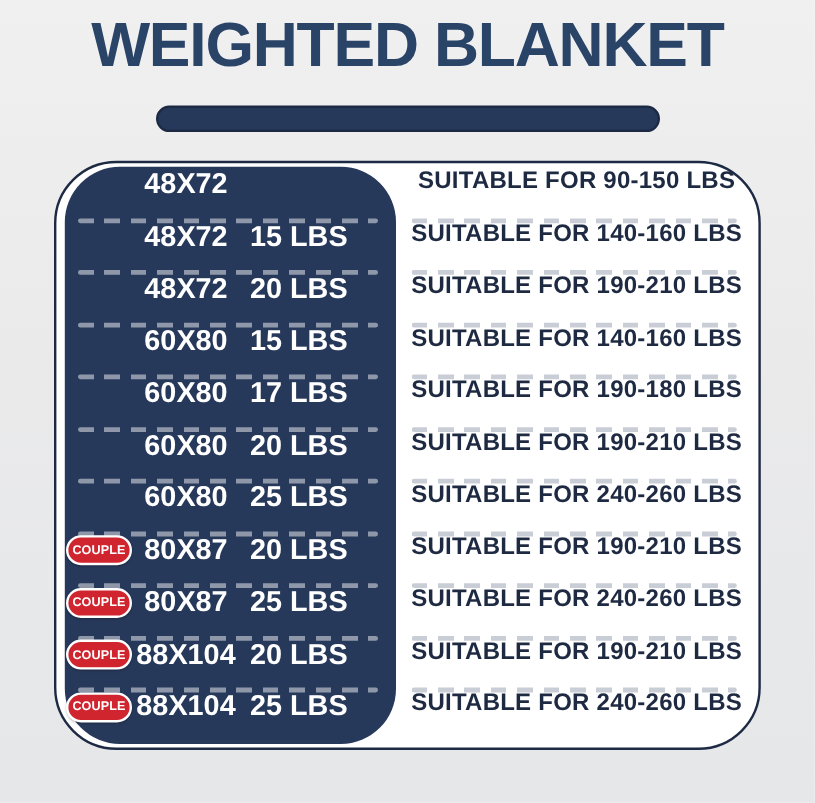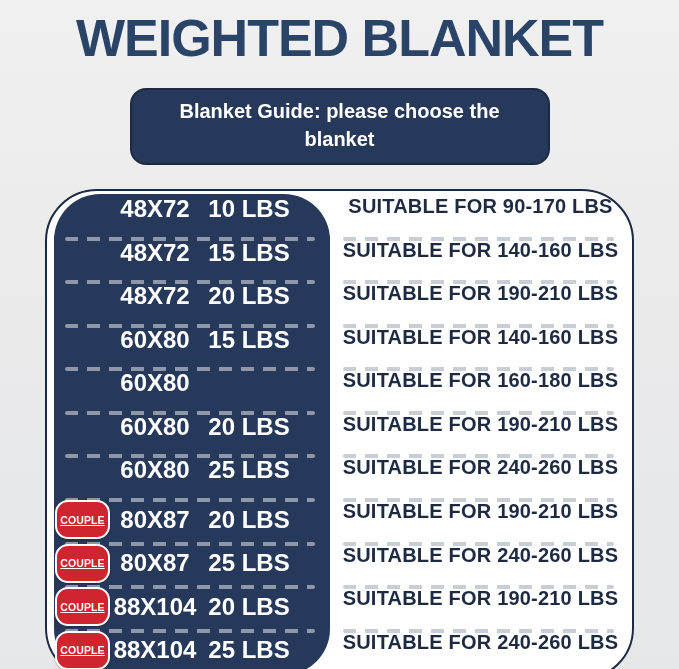--- a/index.html
+++ b/index.html
@@ -40,26 +40,25 @@
     position:absolute;left:0;right:0;top:4px;bottom:4px;
     display:grid;grid-template-rows:repeat(11,1fr);
   }
   .row{position:relative;display:flex;align-items:flex-start;}
   .cell-left{
     width:282px;box-sizing:border-box;display:flex;align-items:center;
     padding-left:8px;flex:none;
   }
   .badge-slot{width:56px;flex:none;display:flex;justify-content:flex-start;}
   .couple-badge{
-    box-sizing:border-box;width:55px;height:39px;border-radius:13px;
+    box-sizing:border-box;width:55px;height:25px;border-radius:13px;
     background:#d0252e;border:2px solid #ffffff;
     display:flex;align-items:center;justify-content:center;
     color:#ffffff;font-size:10.5px;font-weight:800;letter-spacing:0.1px;
     box-shadow:0 1px 2px rgba(0,0,0,0.25);
-    text-decoration:underline;
   }
   .size-val{
     width:88px;flex:none;text-align:center;white-space:nowrap;
     color:#ffffff;font-size:24px;font-weight:800;letter-spacing:0;
   }
   .weight-val{
     width:100px;flex:none;text-align:center;white-space:nowrap;
     color:#ffffff;font-size:24px;font-weight:800;
   }
   .cell-right{
@@ -78,35 +77,33 @@
   }
 </style>
 </head>
 <body>
 
 <div class="stage">
 
   <h1 class="page-title">WEIGHTED BLANKET</h1>
 
   <div class="banner">
-    <div>Blanket Guide: please choose the blanket</div>
   </div>
 
   <div class="guide-card">
     <div class="dark-panel"></div>
 
     <div class="rows">
 
       <div class="row">
         <div class="cell-left">
           <span class="badge-slot"></span>
           <span class="size-val">48X72</span>
-          <span class="weight-val">10 LBS</span>
-        </div>
-        <div class="cell-right">SUITABLE FOR 90-170 LBS</div>
+        </div>
+        <div class="cell-right">SUITABLE FOR 90-150 LBS</div>
         <div class="sep">
             <span class="sep-left"></span>
             <span class="sep-right"></span>
           </div>
       </div>
 
       <div class="row">
         <div class="cell-left">
           <span class="badge-slot"></span>
           <span class="size-val">48X72</span>
@@ -142,22 +139,23 @@
         <div class="sep">
             <span class="sep-left"></span>
             <span class="sep-right"></span>
           </div>
       </div>
 
       <div class="row">
         <div class="cell-left">
           <span class="badge-slot"></span>
           <span class="size-val">60X80</span>
-        </div>
-        <div class="cell-right">SUITABLE FOR 160-180 LBS</div>
+          <span class="weight-val">17 LBS</span>
+        </div>
+        <div class="cell-right">SUITABLE FOR 190-180 LBS</div>
         <div class="sep">
             <span class="sep-left"></span>
             <span class="sep-right"></span>
           </div>
       </div>
 
       <div class="row">
         <div class="cell-left">
           <span class="badge-slot"></span>
           <span class="size-val">60X80</span>

